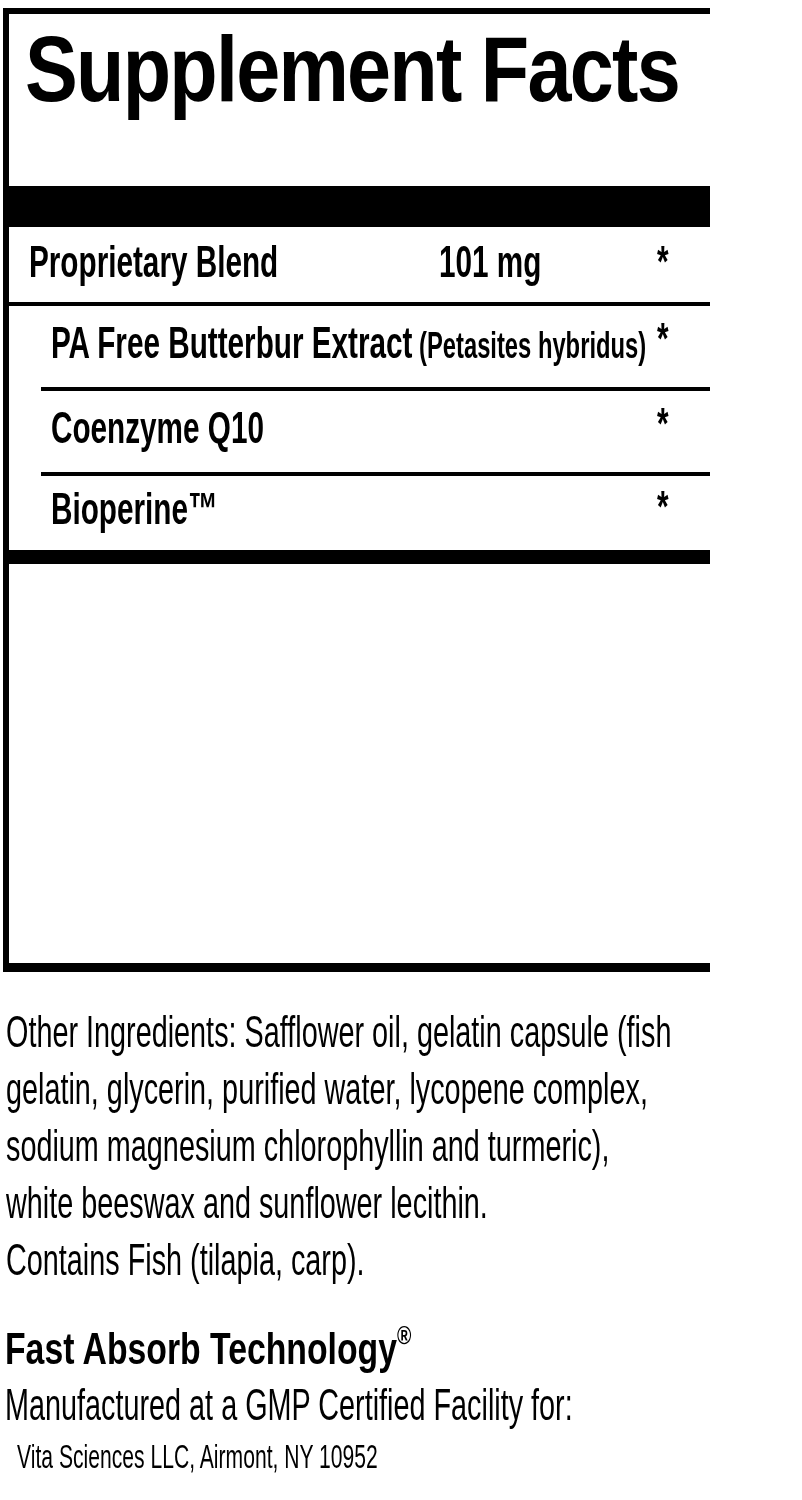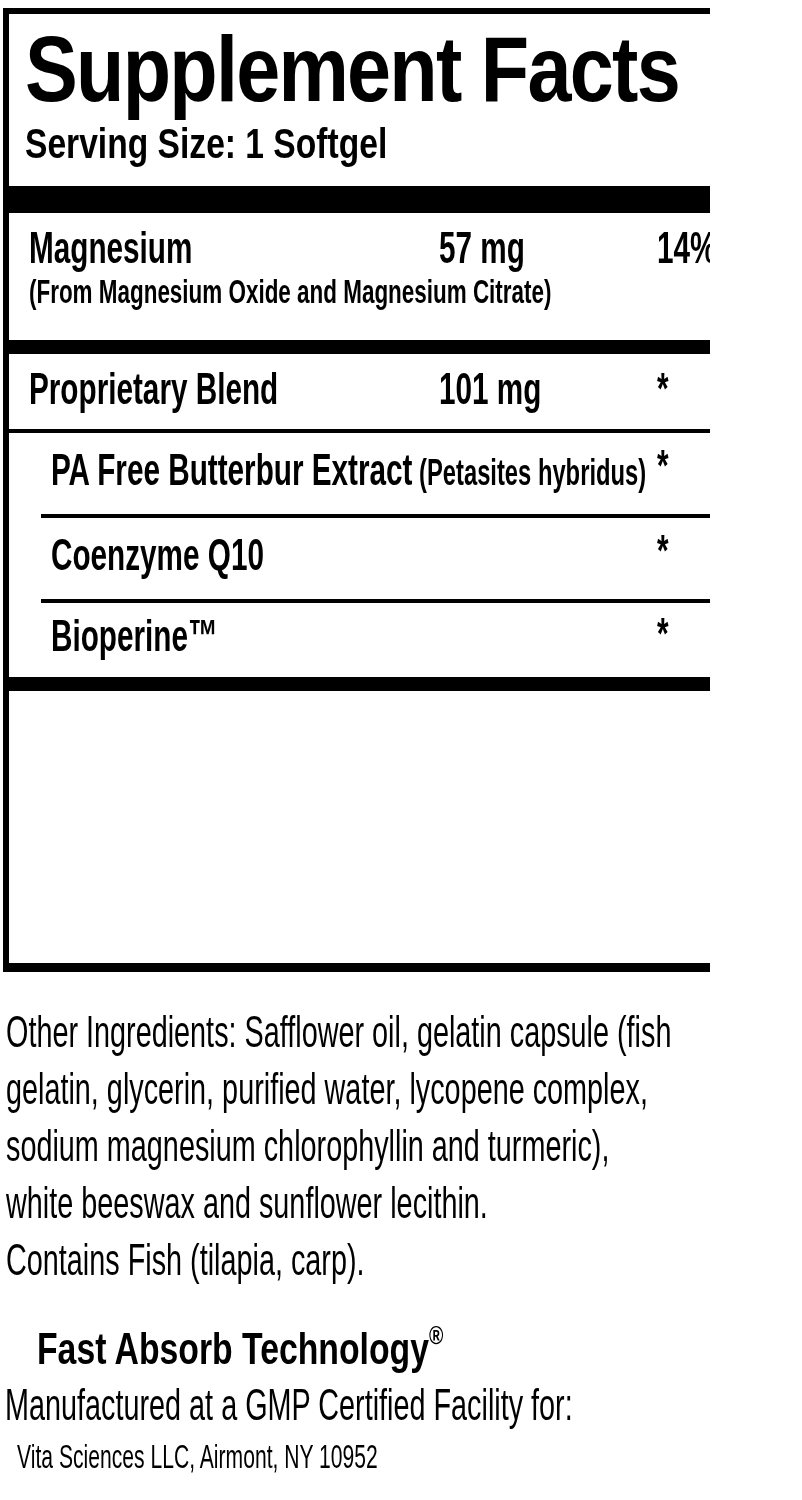--- a/index.html
+++ b/index.html
@@ -49,55 +49,46 @@
   .cell.name.sub { left: 42px; top: 14px; }
   .cell.amount { left: 430px; top: 12px; }
   .cell.dv     { left: 648px; top: 12px; }
   .hdr { font-size: 46px; line-height: 1.05; top: 8px; }
   .detail-line { position: absolute; left: 20px; top: 61px; font-weight: bold; font-size: 34px; line-height: 1; }
   .inline-detail { font-size: 36px; margin-left: 10px; }
   .footnote-text { position: absolute; left: 14px; top: 16px; font-weight: bold; font-size: 42px; line-height: 1; }
   
   .other-block { position: absolute; left: 6px; top: 1003px; }
   .other-line { font-size: 45px; font-weight: 400; line-height: 57px; }
-  .footer-tech { position: absolute; left: 5px; top: 1322px; font-size: 45px; font-weight: bold; line-height: 1; margin-left: 32px; }
+  .footer-tech { position: absolute; left: 5px; top: 1322px; font-size: 45px; font-weight: bold; line-height: 1; }
   .regmark { font-size: 26px; vertical-align: 20px; }
   .footer-mfg { position: absolute; left: 5px; top: 1382px; font-size: 45px; font-weight: 400; line-height: 1; }
   .footer-co  { position: absolute; left: 17px; top: 1440px; font-size: 33px; font-weight: 400; line-height: 1; }
 </style>
 </head>
 <body>
 
 <div class="page">
 
   <div class="facts-box">
 
     <div class="panel-header">
       <div>
         <span class="title cx s86">Supplement Facts</span>
       </div>
-      <div>
-        <span class="serving cx s80">Serving Size: 1 Softgel</span>
-      </div>
     </div>
 
     <div class="bar thick"></div>
 
 
     <div class="bar med"></div>
 
 
     <div class="bar thin"></div>
 
-    <div class="row" style="height:127px">
-      <span class="cell name cx s66">Magnesium</span>
-      <span class="cell amount cx s66">57 mg</span>
-      <span class="cell dv cx s66">14%</span>
-      <span class="detail-line cx s66">(From Magnesium Oxide and Magnesium Citrate)</span>
-    </div>
 
     <div class="bar thick"></div>
 
     <div class="row" style="height:75px">
       <span class="cell name cx s66">Proprietary Blend</span>
       <span class="cell amount cx s66">101 mg</span>
       <span class="cell dv cx s66">*</span>
     </div>
 
     <div class="bar thin"></div>

